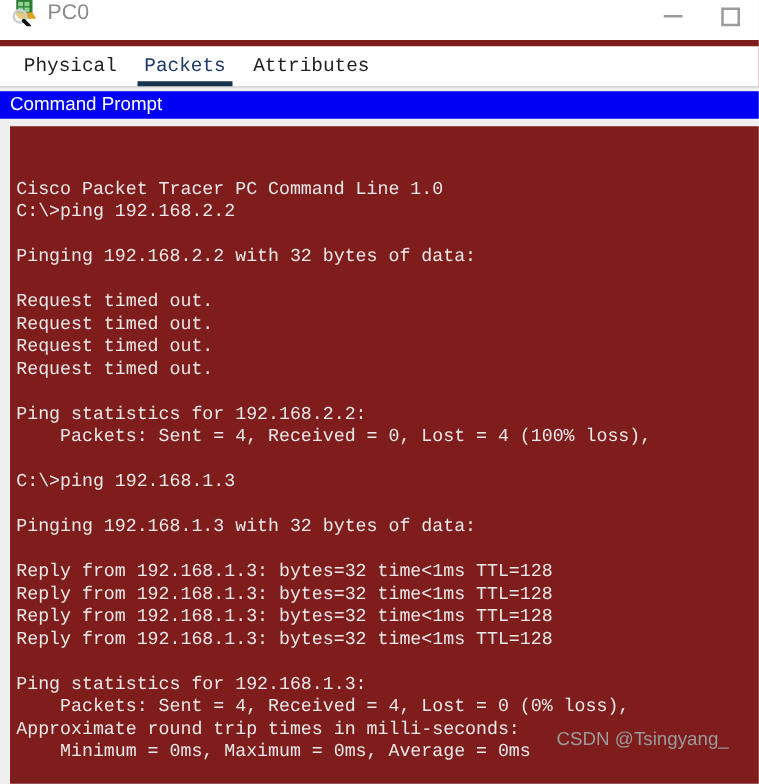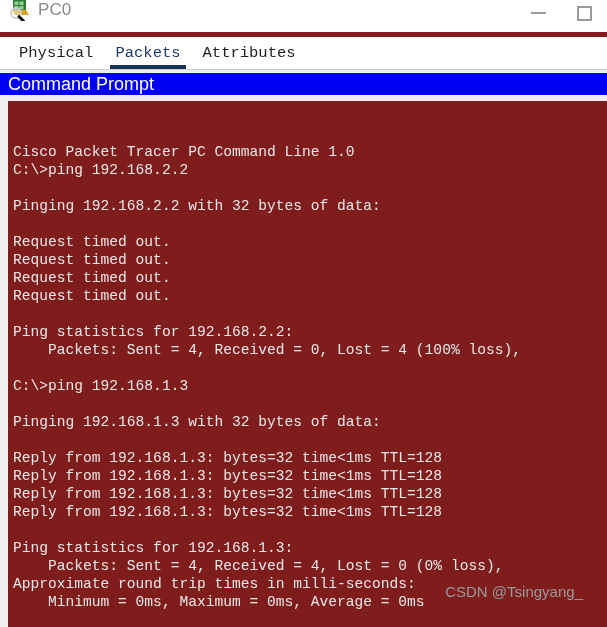--- a/index.html
+++ b/index.html
@@ -144,21 +144,21 @@
     height: 22px;
     display: flex;
     align-items: center;
     margin-left: -8px;
     padding-left: 8px;
     width: 607px;
     box-sizing: border-box;
   }
   .cmd-title-text {
     color: #ffffff;
-    font-size: 18px;
+    font-size: 15px;
     line-height: 18px;
     white-space: nowrap;
   }
 
   
   .terminal {
     flex: 1 1 auto;
     background: #7f1d1d;
     color: #e8e8e8;
     font-family: "Liberation Mono", "DejaVu Sans Mono", monospace;

